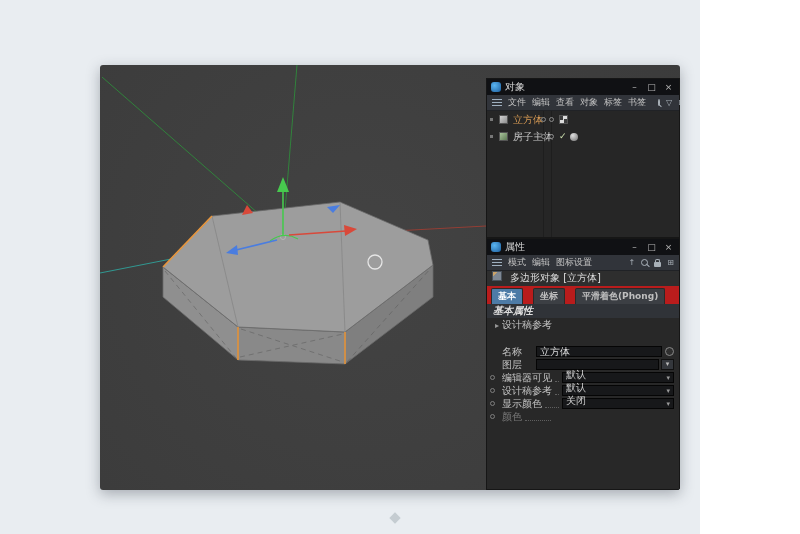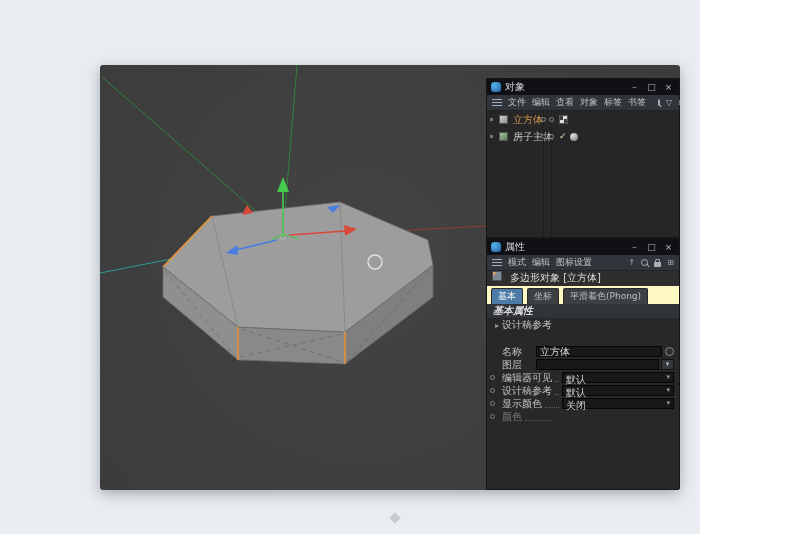--- a/index.html
+++ b/index.html
@@ -55,21 +55,21 @@
   .tag-checker { width: 9px; height: 9px; border: 1px solid #555;
     background: conic-gradient(#dcdcdc 0 25%, #3c3c3c 0 50%, #dcdcdc 0 75%, #3c3c3c 0); }
   .tag-check { color: #cfe2b0; font-size: 9px; line-height: 11px; }
   .tag-sphere { width: 8px; height: 8px; border-radius: 50%; background: radial-gradient(circle at 35% 30%, #e0e0e0, #6f6f6f); }
 
   
   .objheader { flex: 0 0 15px; display: flex; align-items: flex-start; gap: 8px; padding: 0 5px;
     background: #2e2e2e; color: #ddd; }
   .objheader .obj-ico { width: 10px; height: 10px; border: 1px solid #49525c;
     background: linear-gradient(135deg, #c9a36a 30%, #7e8894 30%); }
-  .tabs { flex: 0 0 16px; background: #fef9c3; display: flex; align-items: flex-end; gap: 4px; padding: 2px 4px 0; }
+  .tabs { flex: 0 0 16px; background: #b91c1c; display: flex; align-items: flex-end; gap: 10px; padding: 2px 4px 0; font-weight: bold; }
   .tab { font-size: 9px; padding: 1px 6px; background: #3c3f44; color: #bfbfbf;
     border: 1px solid #2a2a2a; border-bottom: none; border-radius: 2px 2px 0 0; white-space: nowrap; }
   .tab.active { background: #4d7ba6; color: #fff; }
   .sectionhdr { flex: 0 0 14px; background: #303338; color: #dcdcdc; font-weight: bold;
     line-height: 14px; padding-left: 6px; font-style: italic; }
   .subrow { flex: 0 0 13px; line-height: 13px; color: #c4c4c4; padding-left: 8px; }
   .subrow .caret { color: #9a9a9a; font-size: 8px; margin-right: 3px; }
 
   .fields { padding: 1px 5px 0 3px; margin-top: 12px; }
   .frow { display: flex; align-items: center; height: 13px; }
@@ -80,21 +80,21 @@
   .leader { flex: 1 1 4px; min-width: 2px; border-bottom: 1px dotted #5f5f5f; height: 8px; margin: 0 3px; }
   .leader.short { flex: 0 0 26px; }
   .finput { background: #17181a; border: 1px solid #050505; color: #ddd; font-size: 10px;
     height: 11px; line-height: 9px; padding: 0 3px; flex: 1 1 auto; min-width: 0;
     font-family: "DejaVu Sans", "Liberation Sans", sans-serif; }
   .circlebtn { width: 9px; height: 9px; border-radius: 50%; border: 1px solid #888;
     background: #2f2f2f; margin-left: 3px; flex: 0 0 auto; }
   .sqbtn { width: 13px; height: 11px; margin-left: 2px; background: #34373c; border: 1px solid #111;
     color: #bbb; font-size: 7px; line-height: 9px; text-align: center; flex: 0 0 auto; }
   .fselect { flex: 0 0 112px; width: 112px; background: #17181a; border: 1px solid #050505; height: 11px;
-    display: flex; align-items: flex-start; padding: 0 3px; color: #d0d0d0; }
+    display: flex; align-items: flex-end; padding: 0 3px; color: #d0d0d0; }
   .fselect .sel-caret { margin-left: auto; color: #9a9a9a; font-size: 7px; }
   .fcheck-zone { flex: 0 0 112px; display: flex; align-items: center; }
   .checkbox { width: 9px; height: 9px; background: #17181a; border: 1px solid #000;
     box-shadow: inset 0 0 0 1px #34373c; }
 
   .watermark { position: absolute; left: 391px; top: 514px; width: 8px; height: 8px;
     background: #9aa3ab; opacity: .45; transform: rotate(45deg); }
 </style>
 </head>
 <body>

